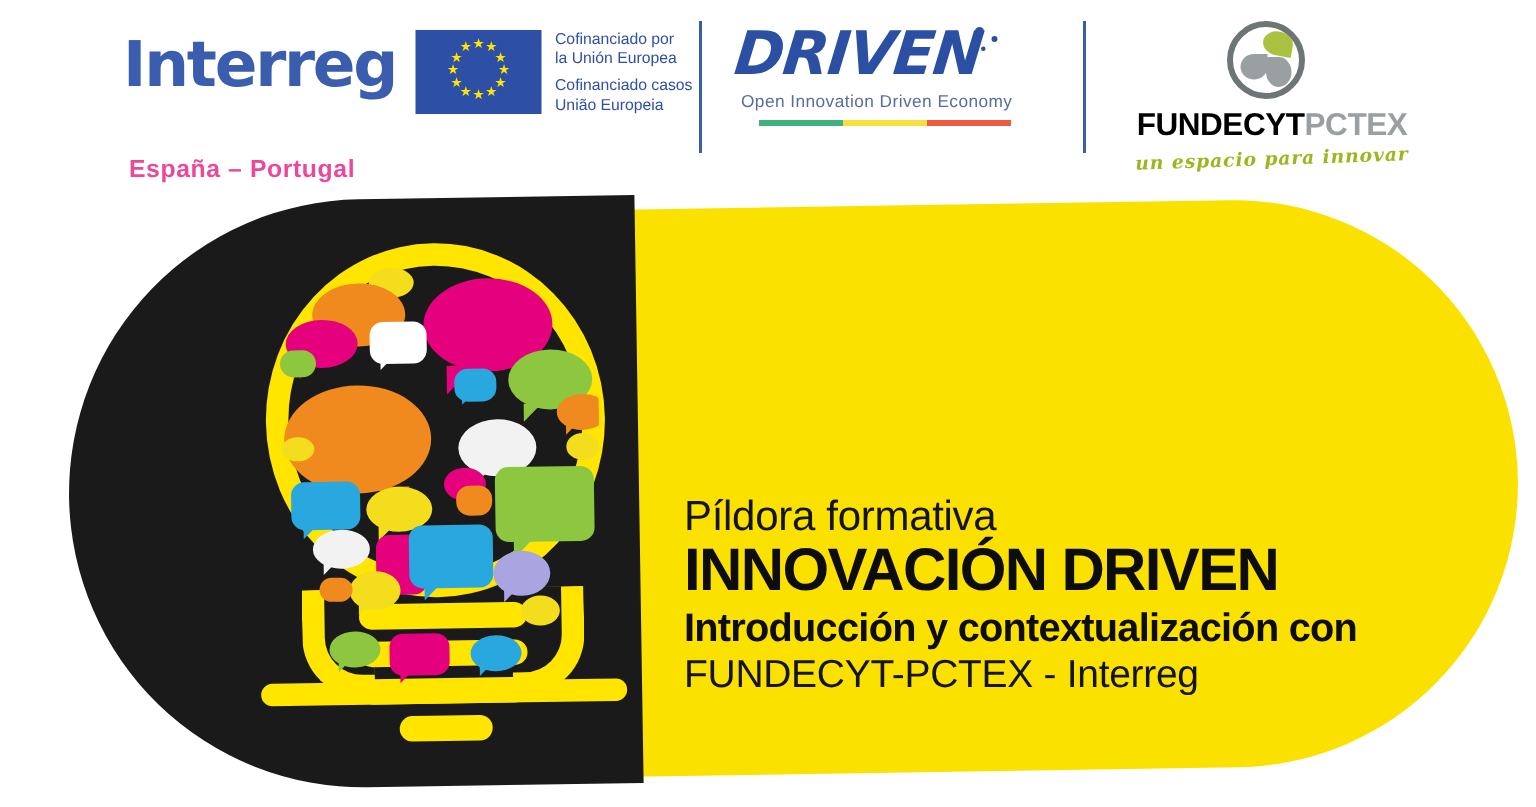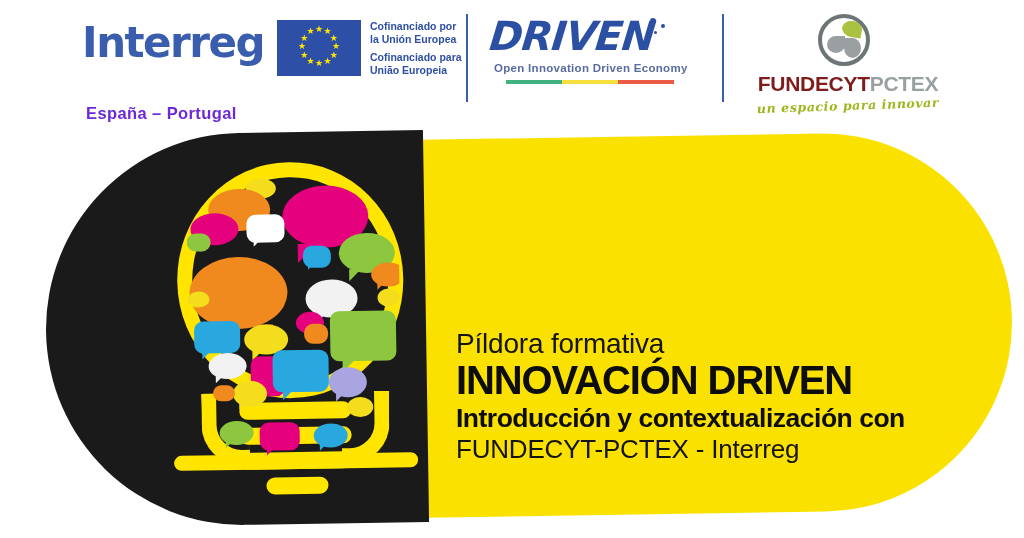--- a/index.html
+++ b/index.html
@@ -20,35 +20,35 @@
 
   .interreg-block { position: absolute; left: 82px; top: 22px; width: 180px; }
   .interreg-word {
     font-family: "DejaVu Sans", sans-serif;
     font-size: 42px; font-weight: 700; letter-spacing: -1.5px;
     color: #3A5DAE; line-height: 1; white-space: nowrap;
   }
   .interreg-sub {
     position: absolute; left: 4px; top: 82px;
     font-size: 16.5px; font-weight: 700; letter-spacing: 0.4px;
-    color: #6d28d9; white-space: nowrap;
+    color: #ec4899; white-space: nowrap;
   }
 
   .eu-flag {
     position: absolute; left: 277px; top: 20px;
     width: 84px; height: 56px; background: #2E4FA6;
   }
   .eu-stars { position: absolute; inset: 0; }
   .star {
     position: absolute; width: 0; height: 0; font-size: 9px; line-height: 9px;
     color: #FFE400;
   }
   .eu-text {
     position: absolute; left: 370px; top: 20px;
-    font-size: 10.5px; font-weight: 700; color: #2E4FA6; line-height: 1.25;
+    font-size: 10.5px; font-weight: 400; color: #2E4FA6; line-height: 1.25;
     white-space: nowrap;
   }
   .eu-text .gap { display: block; height: 5px; }
 
   .divider {
     position: absolute; width: 2px; background: #3A5DAE; top: 14px; height: 88px;
   }
   .divider.d1 { left: 466px; }
   .divider.d2 { left: 722px; }
 
@@ -58,41 +58,41 @@
     font-size: 40px; font-weight: 700; font-style: italic;
     letter-spacing: -1px; color: #2B4FA2; line-height: 1;
     transform: skewX(-6deg); white-space: nowrap;
   }
   .driven-dots { position: absolute; left: 160px; top: 2px; }
   .driven-dots i {
     position: absolute; display: block; background: #2B4FA2; border-radius: 50%;
   }
   .driven-tag {
     position: absolute; left: 4px; top: 46px;
-    font-size: 11.5px; font-weight: 700; letter-spacing: 0.3px;
+    font-size: 11.5px; font-weight: 400; letter-spacing: 0.3px;
     color: #5A6B9E; white-space: nowrap;
   }
   .driven-bar { position: absolute; left: 16px; top: 64px; width: 168px; height: 4px; display: flex; }
   .driven-bar span { flex: 1; display: block; }
 
   .fundecyt-block { position: absolute; left: 748px; top: 14px; width: 200px; }
   .fundecyt-mark {
     position: absolute; left: 70px; top: 0;
     width: 52px; height: 52px; border-radius: 50%;
     border: 4px solid #6E7577; background: #ffffff;
   }
   .fm-inner { position: absolute; inset: 0; }
   .fm-leaf {
     position: absolute; border-radius: 50% 50% 50% 0;
   }
   .fundecyt-word {
     position: absolute; left: 0; top: 58px; width: 200px; text-align: center;
     font-size: 21px; font-weight: 700; letter-spacing: -0.3px; white-space: nowrap;
   }
-  .fw-a { color: #7f1d1d; }
+  .fw-a { color: #000000; }
   .fw-b { color: #9AA0A2; }
   .fundecyt-tag {
     position: absolute; left: 0; top: 84px; width: 200px; text-align: center;
     font-family: "DejaVu Serif", serif;
     font-size: 12.5px; font-style: italic; font-weight: 600;
     color: #9EB61E; letter-spacing: 0.6px; transform: rotate(-2deg);
     white-space: nowrap;
   }
 
   
@@ -200,21 +200,21 @@
           <span class="star" style="left: 23.2776px; top: 30.5px; color: rgb(255, 228, 0);">★</span>
           <span class="star" style="left: 21px; top: 22px; color: rgb(255, 228, 0);">★</span>
           <span class="star" style="left: 23.2776px; top: 13.5px; color: rgb(255, 228, 0);">★</span>
           <span class="star" style="left: 29.5px; top: 7.27757px; color: rgb(255, 228, 0);">★</span>
         </div>
     </div>
     <div class="eu-text">
       <div>Cofinanciado por</div>
       <div>la Unión Europea</div>
       <span class="gap"></span>
-      <div>Cofinanciado para</div>
+      <div>Cofinanciado casos</div>
       <div>União Europeia</div>
     </div>
 
     <div class="divider d1"></div>
     <div class="divider d2"></div>
 
     <div class="driven-block">
       <div class="driven-word">DRIVEN</div>
       <div class="driven-dots">
         <i style="left:0;top:0;width:6px;height:6px;"></i>

